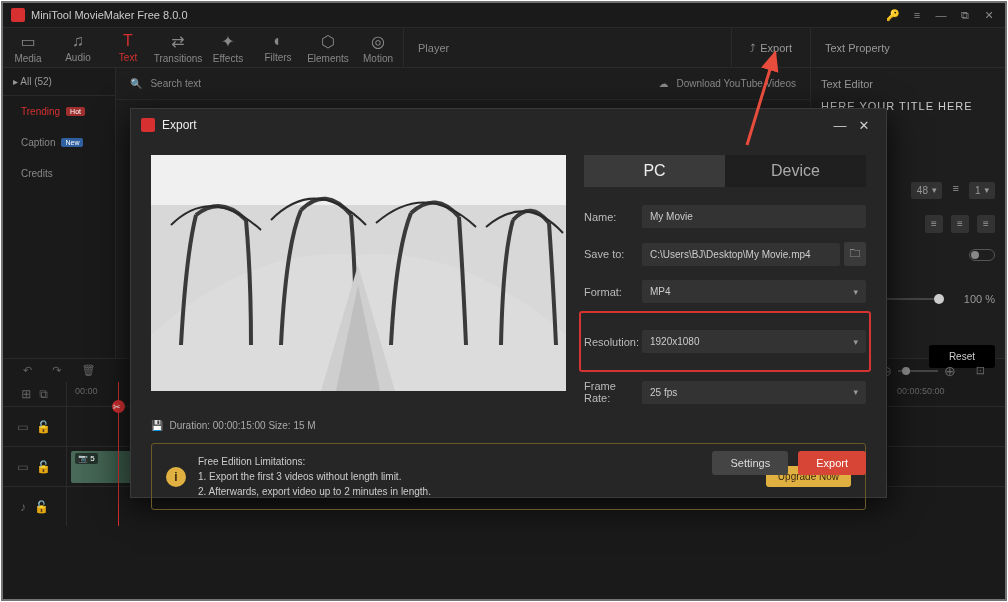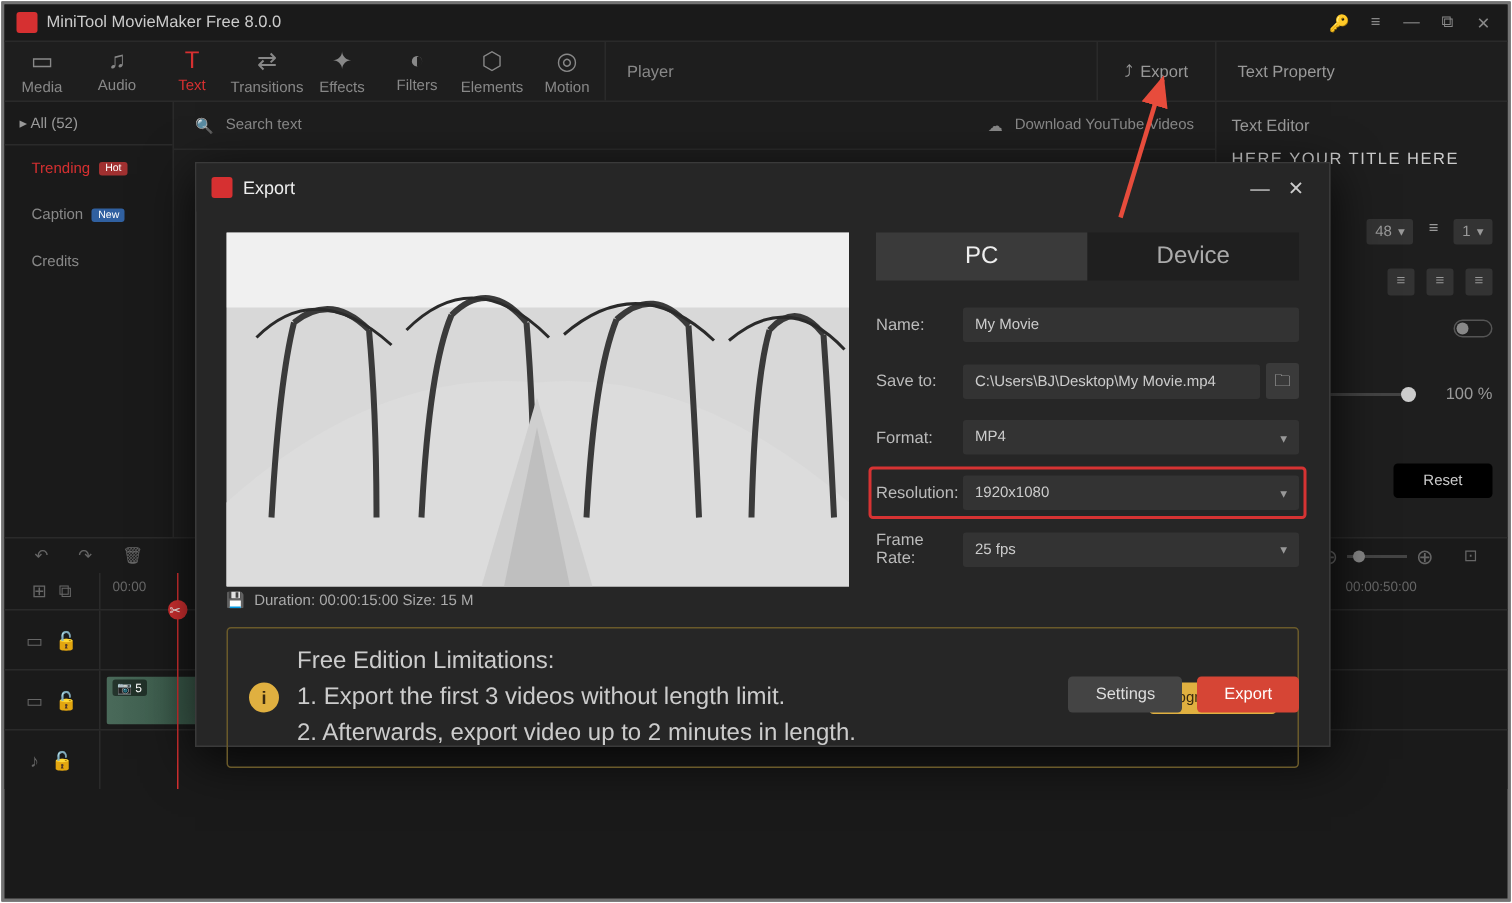--- a/index.html
+++ b/index.html
@@ -24,21 +24,21 @@
 .side-item{padding:10px 18px;color:#888;cursor:pointer;font-size:10px;display:flex;align-items:center;gap:6px}
 .side-item.active{color:#d63031}
 .badge{font-size:7px;padding:1px 4px;border-radius:2px;background:#a03030;color:#fff}
 .badge.blue{background:#3060a0}
 .mid-panel{flex:1;background:#1e1e1e;position:relative}
 .search-row{height:32px;display:flex;align-items:center;padding:0 14px;color:#888;gap:8px;font-size:10px;border-bottom:1px solid #2a2a2a}
 .search-row .spacer{flex:1}
 .right-panel{width:195px;background:#1e1e1e;border-left:1px solid #2a2a2a;padding:10px}
 .right-header{color:#999;font-size:11px;padding-bottom:8px}
 .title-preview{color:#ccc;font-size:11px;letter-spacing:1px;line-height:1.6}
-.right-controls{margin-top:30px;display:flex;gap:10px;align-items:flex-start;justify-content:flex-end}
+.right-controls{margin-top:66px;display:flex;gap:10px;align-items:flex-start;justify-content:flex-end}
 .sel-box{background:#333;padding:3px 6px;border-radius:2px;font-size:10px;display:flex;align-items:center;gap:4px}
 .align-row{margin-top:16px;display:flex;gap:8px;justify-content:flex-end}
 .align-btn{width:18px;height:18px;background:#333;display:flex;align-items:center;justify-content:center;border-radius:2px;font-size:10px}
 .toggle{margin-top:16px;width:26px;height:12px;border-radius:6px;border:1px solid #555;position:relative;margin-left:auto}
 .toggle::after{content:"";position:absolute;left:1px;top:1px;width:8px;height:8px;border-radius:50%;background:#888}
 .slider-row{margin-top:32px;display:flex;align-items:center;gap:20px}
 .slider-track{flex:1;height:2px;background:#444;position:relative}
 .slider-thumb{position:absolute;right:0;top:-4px;width:10px;height:10px;border-radius:50%;background:#ccc}
 .reset-btn{margin-top:40px;margin-left:auto;background:#000000;padding:6px 20px;border-radius:3px;font-size:10px;color:#ccc;width:fit-content}
 .timeline-controls{height:24px;background:#1a1a1a;border-top:1px solid #2a2a2a;display:flex;align-items:center;padding:0 20px;gap:20px;color:#666}
@@ -69,27 +69,27 @@
 .dlg-body{display:flex;padding:14px 20px 0 20px;gap:18px}
 .preview{width:415px;height:236px;background:#aaa;position:relative;flex-shrink:0}
 .preview svg{width:100%;height:100%}
 .form{flex:1;display:flex;flex-direction:column}
 .tab-row{display:flex;margin-bottom:18px}
 .tab{flex:1;text-align:center;padding:7px 0;background:#1f1f1f;color:#aaa;font-size:16px;cursor:pointer}
 .tab.active{background:#3a3a3a;color:#eee}
 .form-row{display:flex;align-items:center;margin-bottom:14px;font-size:11px}
 .form-row label{width:58px;color:#bbb;flex-shrink:0}
 .form-input{flex:1;background:#333;padding:6px 8px;color:#ccc;border-radius:2px;font-size:10px;display:flex;align-items:center;justify-content:space-between}
-.form-row.hl{outline:2px solid #d63333;outline-offset:-1px;padding:5px 4px;margin:-5px -4px 9px -4px;border-radius:2px}
+.form-row.hl{outline:2px solid #d63333;outline-offset:-1px;padding:18px 4px;margin:-5px -4px 9px -4px;border-radius:2px}
 .browse-btn{width:22px;height:24px;background:#3a3a3a;margin-left:4px;display:flex;align-items:center;justify-content:center;border-radius:2px;font-size:11px;color:#ccc}
 .chev{font-size:9px;color:#999}
 .duration-row{padding:2px 20px;color:#aaa;font-size:10px;display:flex;align-items:center;gap:6px}
 .limit-box{margin:10px 20px;border:1px solid #6a5a2a;border-radius:3px;padding:10px 14px;display:flex;align-items:center;gap:12px}
 .info-icon{width:20px;height:20px;border-radius:50%;background:#e0b040;color:#3a2a10;display:flex;align-items:center;justify-content:center;font-weight:bold;font-size:12px;flex-shrink:0}
-.limit-text{flex:1;font-size:16px;line-height:1.5}
+.limit-text{flex:1;font-size:10px;line-height:1.5}
 .limit-title{color:#e0b040;display:block}
 .limit-text span{color:#ccc}
 .upgrade-btn{background:#e0b040;color:#3a2a10;padding:5px 12px;border-radius:3px;font-size:10px;font-weight:500;cursor:pointer}
 .dlg-footer{display:flex;justify-content:flex-end;gap:10px;padding:0 20px;position:absolute;bottom:22px;right:0}
 .btn{padding:6px 18px;border-radius:3px;font-size:11px;cursor:pointer}
 .btn.settings{background:#444;color:#ddd}
 .btn.export{background:#d64535;color:#fff}
 .arrow{position:absolute;z-index:200;pointer-events:none}
 </style>
 </head>

